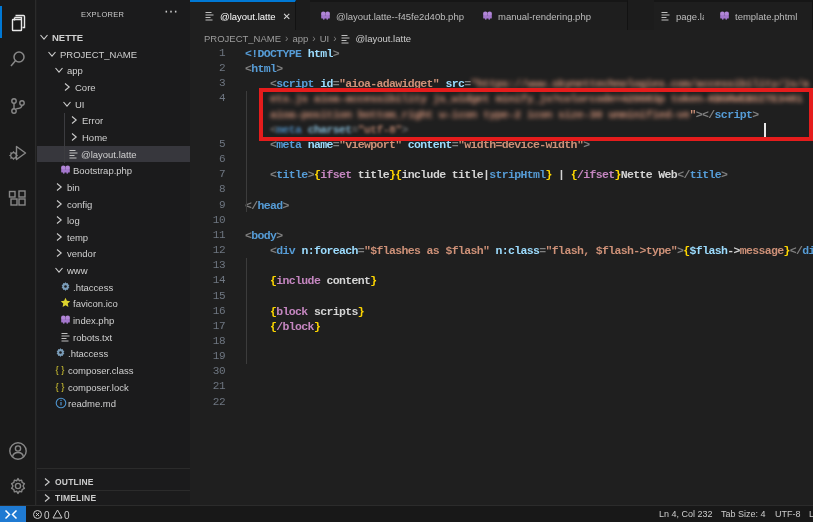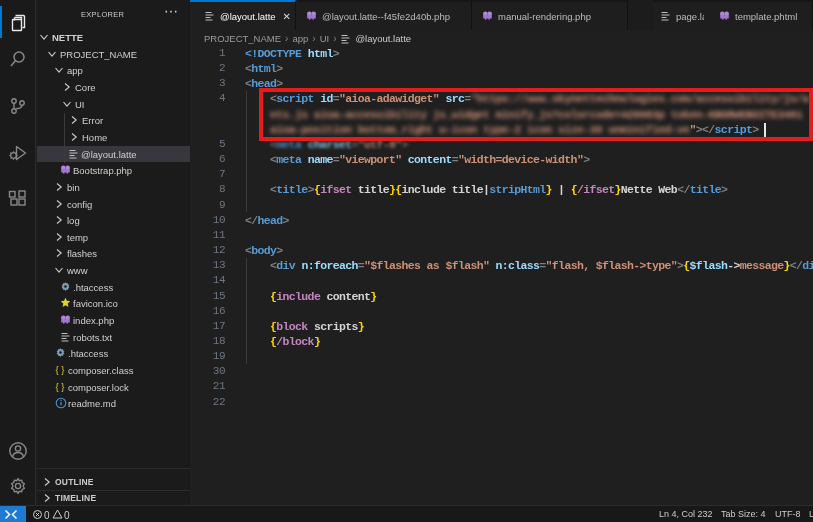--- a/index.html
+++ b/index.html
@@ -195,21 +195,21 @@
       <div class="row" style="top:229.00px">
         <span class="tw" style="margin-left:17px"><svg width="10" height="10" viewBox="0 0 10 10" style="vertical-align:-1px">
             <path d="M3 1.5 L7.2 5 L3 8.5" stroke="#cccccc" fill="none" stroke-width="1.1"></path>
           </svg></span>
         <span>temp</span>
       </div>
       <div class="row" style="top:245.65px">
         <span class="tw" style="margin-left:17px"><svg width="10" height="10" viewBox="0 0 10 10" style="vertical-align:-1px">
             <path d="M3 1.5 L7.2 5 L3 8.5" stroke="#cccccc" fill="none" stroke-width="1.1"></path>
           </svg></span>
-        <span>flashes</span>
+        <span>vendor</span>
       </div>
       <div class="row" style="top:262.30px">
         <span class="tw" style="margin-left:17px"><svg width="10" height="10" viewBox="0 0 10 10" style="vertical-align:-1px">
             <path d="M1.5 3 L5 7.2 L8.5 3" stroke="#cccccc" fill="none" stroke-width="1.1"></path>
           </svg></span>
         <span>www</span>
       </div>
       <div class="row" style="top:278.95px">
         <span class="fi" style="margin-left:22px"><svg width="11" height="11" viewBox="0 0 11 11">
             <path d="M5.5 1 l0.7 1.3 1.5-0.4 0.4 1.5 1.3 0.7-0.8 1.4 0.8 1.4-1.3 0.7-0.4 1.5-1.5-0.4-0.7 1.3-0.7-1.3-1.5 0.4-0.4-1.5-1.3-0.7 0.8-1.4-0.8-1.4 1.3-0.7 0.4-1.5 1.5 0.4Z" fill="#7a9cb8"></path>
@@ -281,21 +281,21 @@
 <div class="abs" id="tabbar">
     <div class="tab active" style="left:0px;width:106px;padding-left:14px">
       <span class="ticon"><svg width="11" height="11" viewBox="0 0 11 11">
           <g stroke="#c0c0c0" stroke-width="1.1">
             <path d="M1.5 2.5 h6 M1.5 5 h8 M1.5 7.5 h5 M1.5 10 h7"></path>
           </g>
         </svg></span>
       <span>@layout.latte</span>
       <span style="margin-left:7px;font-size:10px;color:#d7d7d7">✕</span>
     </div>
-    <div class="tab" style="left:106px;width:176px;padding-left:10px">
+    <div class="tab" style="left:120px;width:176px;padding-left:10px">
       <span class="ticon"><svg width="11" height="9" viewBox="0 0 12 10">
           <circle cx="3.6" cy="3.2" r="2.6" fill="#b286d8"></circle>
           <circle cx="8.4" cy="3.2" r="2.6" fill="#b286d8"></circle>
           <path d="M1.2 4.6 h9.6 v2.8 a1 1 0 0 1 -1 1 h-1 l-0.3 1.2 h-1.2 l-0.3-1.2 h-2 l-0.3 1.2 H3.5 l-0.3-1.2 h-1 a1 1 0 0 1 -1-1 Z" fill="#a376cc"></path>
         </svg></span>
       <span>@layout.latte--f45fe2d40b.php</span>
     </div>
     <div class="tab" style="left:282px;width:156px;padding-left:10px">
       <span class="ticon"><svg width="11" height="9" viewBox="0 0 12 10">
           <circle cx="3.6" cy="3.2" r="2.6" fill="#b286d8"></circle>
@@ -362,21 +362,20 @@
       <div>17</div>
       <div>18</div>
       <div>19</div>
       <div>30</div>
       <div>21</div>
       <div>22</div>
     </div>
   <div id="code">
       <div class="cl"><span class="tB">&lt;!DOCTYPE</span> <span class="tA">html</span><span class="tP">&gt;</span></div>
       <div class="cl"><span class="tP">&lt;</span><span class="tB">html</span><span class="tP">&gt;</span></div>
-      <div class="cl"><span class="tP">&lt;</span><span class="tB">head</span><span class="tP">&gt;</span></div>
       <div class="cl">    <span class="tP">&lt;</span><span class="tB">script</span> <span class="tA">id</span><span class="tP">=</span><span class="tS">"aioa-adawidget"</span> <span class="tA">src</span><span class="tP">=</span><span class="tS blur1">"https://www.skynettechnologies.com/accessibility/js/a</span></div>
       <div class="cl">    <span class="tS blur1">ets.js aioa-accessibility js_widget minify_js?colorcode=420083p token-KBGRWEBSITE3481</span></div>
       <div class="cl">    <span class="tS blur1">aioa-position bottom_right w-icon type-2 icon size-30 unminified-ve</span><span class="tS">"</span><span class="tP">&gt;</span><span class="tP">&lt;/</span><span class="tB">script</span><span class="tP">&gt;</span></div>
       <div class="cl">    <span class="blur2"><span class="tP">&lt;</span><span class="tB">meta</span> <span class="tA">charset</span><span class="tP">=</span><span class="tS">"utf-8"</span><span class="tP">&gt;</span></span></div>
       <div class="cl">    <span class="tP">&lt;</span><span class="tB">meta</span> <span class="tA">name</span><span class="tP">=</span><span class="tS">"viewport"</span> <span class="tA">content</span><span class="tP">=</span><span class="tS">"width=device-width"</span><span class="tP">&gt;</span></div>
       <div class="cl"></div>
       <div class="cl">    <span class="tP">&lt;</span><span class="tB">title</span><span class="tP">&gt;</span><span class="tY">{</span><span class="tM">ifset</span> title<span class="tY">}{</span>include title|<span class="tB">stripHtml</span><span class="tY">}</span> | <span class="tY">{</span><span class="tM">/ifset</span><span class="tY">}</span>Nette Web<span class="tP">&lt;/</span><span class="tB">title</span><span class="tP">&gt;</span></div>
       <div class="cl"></div>
       <div class="cl"><span class="tP">&lt;/</span><span class="tB">head</span><span class="tP">&gt;</span></div>
       <div class="cl"></div>

